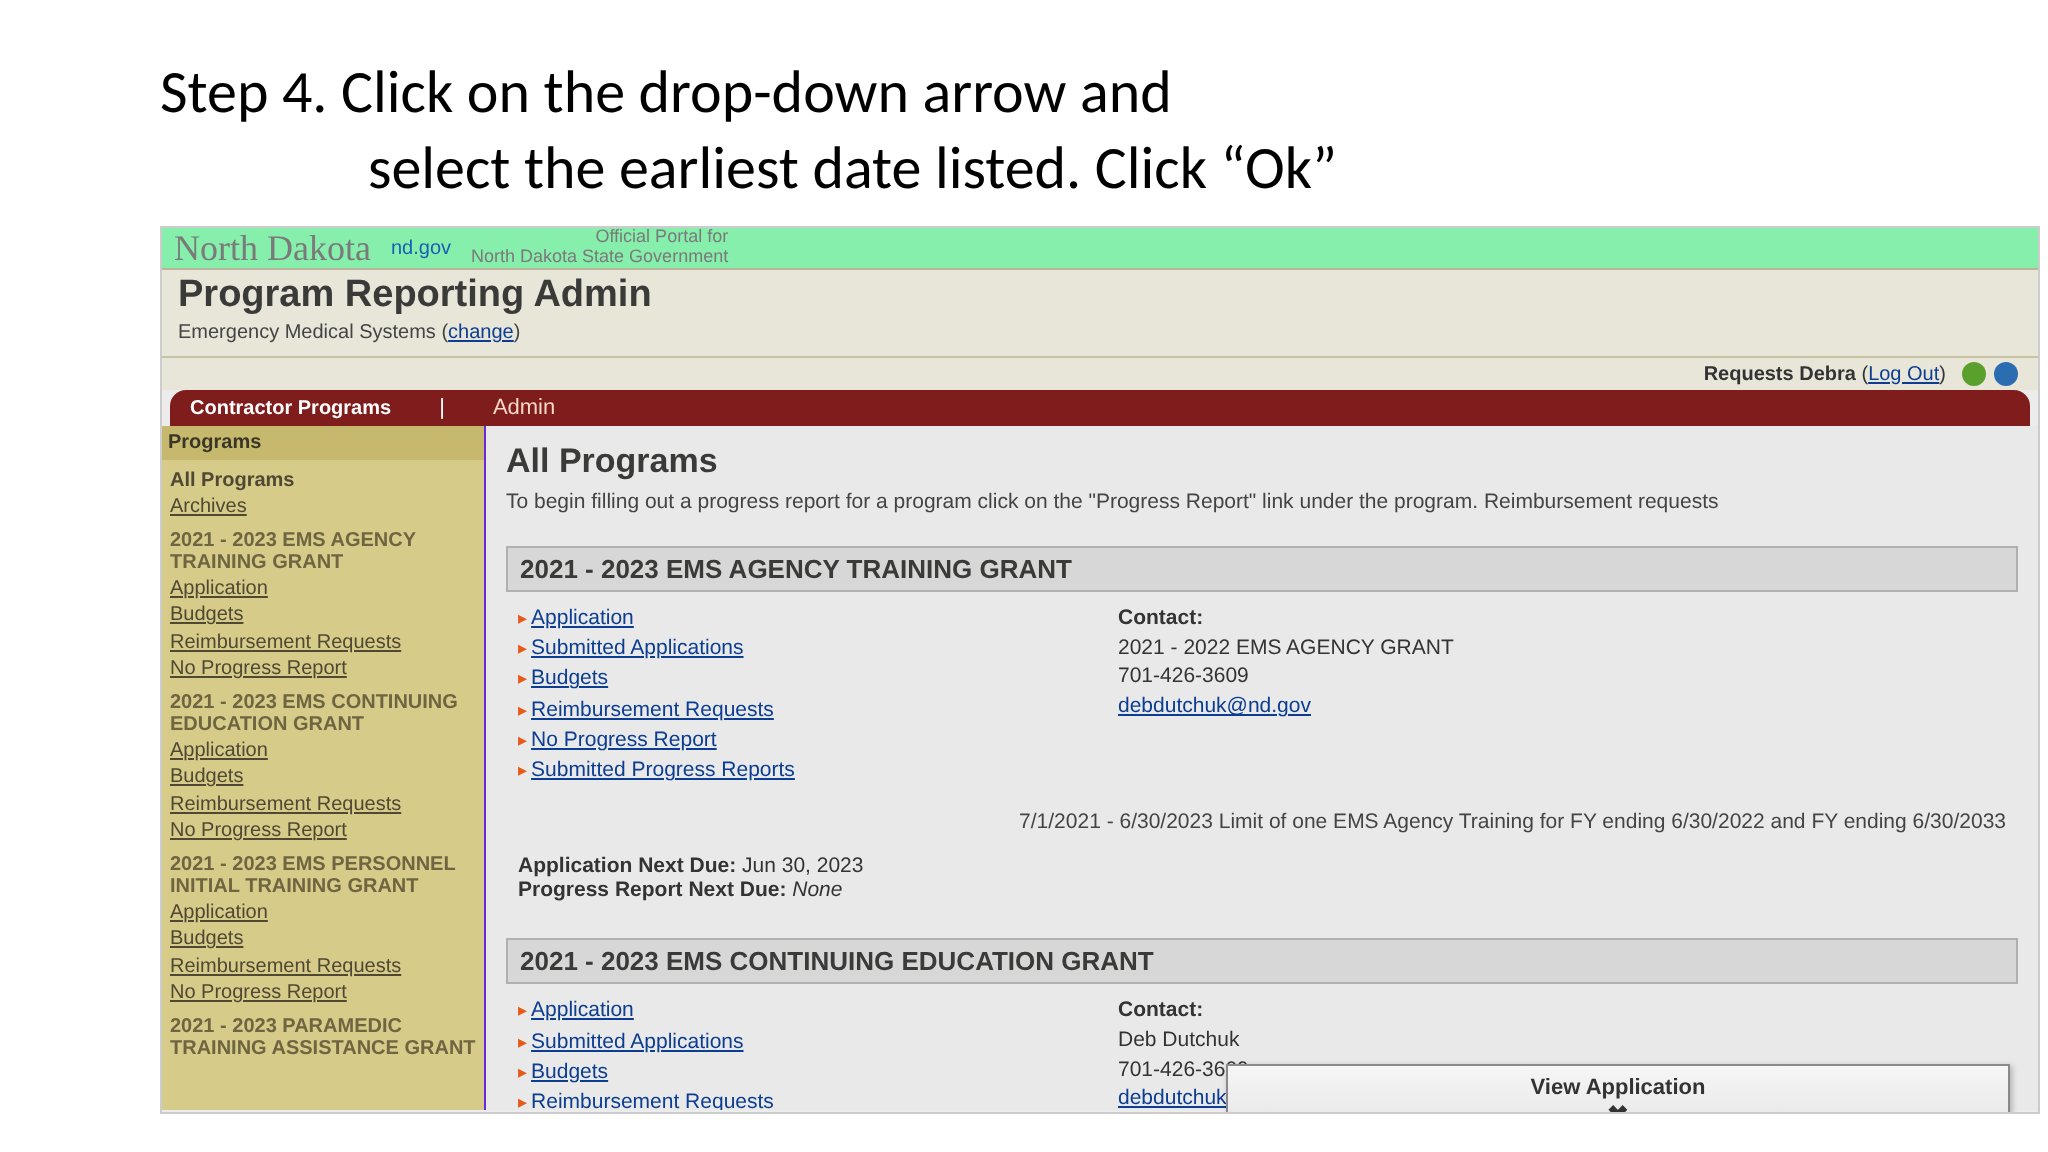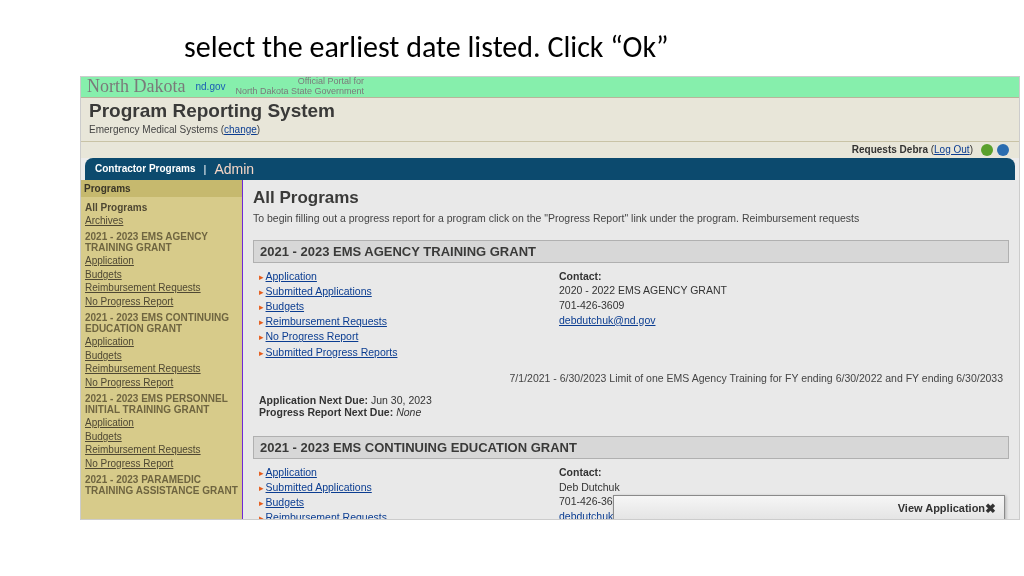--- a/index.html
+++ b/index.html
@@ -19,24 +19,24 @@
   .sys-title { font-family: Verdana, Arial, sans-serif; font-size: 19px; font-weight: bold; color: #3a3a39; }
   .sys-sub { font-size: 10px; color: #444; margin-top: 2px; }
   .sys-sub a { color: #0b3d91; }
 
   .welcome-row { display: flex; justify-content: flex-end; align-items: center; padding: 2px 10px; background: #e8e6d9; font-size: 10px; }
   .welcome-row b { font-weight: bold; }
   .welcome-row a { color: #0b3d91; text-decoration: underline; }
   .welcome-icons { margin-left: 8px; display: flex; gap: 4px; }
   .welcome-icons span { display: inline-block; width: 12px; height: 12px; border-radius: 50%; }
 
-  .tab-bar { background: #0c4a6e; border-radius: 8px 8px 0 0; margin: 0 4px; padding: 3px 10px; display: flex; gap: 8px; align-items: center; }
+  .tab-bar { background: #7f1d1d; border-radius: 8px 8px 0 0; margin: 0 4px; padding: 3px 10px; display: flex; gap: 24px; align-items: center; }
   .tab-bar .tab-active { color: #fff; font-weight: bold; font-size: 10px; }
   .tab-bar .sep { color: #fff; }
-  .tab-bar .tab { color: #f6d6c6; font-size: 14px; }
+  .tab-bar .tab { color: #f6d6c6; font-size: 11px; }
 
   .body-row { display: flex; height: calc(100% - 100px); }
 
   .sidebar { width: 162px; background: #d7cb8a; border-right: 1px solid #6d28d9; padding: 4px 0 4px 2px; overflow: hidden; }
   .sidebar .sb-header { background: #c6b96e; font-weight: bold; font-size: 10px; color: #3a3627; padding: 3px 5px; margin: -4px -0 4px -4px; }
   .sidebar .sb-toplink { color: #4f4833; font-weight: bold; font-size: 10px; text-decoration: none; display: block; padding: 1px 2px; }
   .sidebar .sb-link { color: #4f4833; font-size: 10px; text-decoration: underline; display: block; padding: 0 2px; line-height: 1.35; }
   .sidebar .sb-grant { color: #6f6540; font-weight: bold; font-size: 10px; padding: 4px 2px 1px 2px; line-height: 1.1; }
 
   .main { flex: 1; background: #e9e9e9; padding: 8px 10px; overflow: hidden; position: relative; }
@@ -51,43 +51,44 @@
   .grant-links a::before { content: "▸ "; color: #e65b1a; font-size: 9px; text-decoration: none; display: inline-block; margin-right: 2px; }
   .contact { font-size: 10.5px; line-height: 1.4; }
   .contact b { font-weight: bold; }
   .contact a { color: #0b3d91; text-decoration: underline; }
   .grant-note { font-size: 10.5px; color: #444; padding: 10px 6px 2px 6px; text-align: right; }
   .grant-due { font-size: 10.5px; color: #333; padding: 8px 6px 2px 6px; }
   .grant-due b { font-weight: bold; }
   .grant-due i { font-style: italic; }
 
   .dialog { position: absolute; top: 418px; left: 532px; width: 392px; background: #f4f4f4; border: 1px solid #8a8a8a; box-shadow: 1px 1px 3px rgba(0,0,0,0.25); font-size: 11px; }
-  .dlg-title { background: linear-gradient(#f6f6f6,#e3e3e3); border-bottom: 1px solid #c0c0c0; padding: 5px 8px; font-weight: bold; display: flex; justify-content: flex-end; align-items: center; }
+  .dlg-title { background: linear-gradient(#f6f6f6,#e3e3e3); border-bottom: 1px solid #c0c0c0; padding: 5px 8px; font-weight: bold; display: flex; justify-content: flex-end; align-items: center; flex-direction: column; }
   .dlg-close { font-weight: bold; font-size: 13px; cursor: default; }
 </style>
 </head>
 <body>
 
 <div class="slide">
   <div class="step-title">
+    <span>Step 4. Click on the drop-down arrow and</span>
     <span class="indent">select the earliest date listed. Click “Ok”</span>
   </div>
 
   <div class="app-shot">
 
     <div class="portal-bar">
       <span class="nd-logo">North Dakota</span>
       <span class="portal-nd">nd.gov</span>
       <span class="portal-sub">
         <span>Official Portal for</span><br><span>North Dakota State Government</span>
       </span>
     </div>
 
     <div class="sys-title-bar">
-      <div class="sys-title">Program Reporting System</div>
+      <div class="sys-title">Program Reporting Admin</div>
       <div class="sys-sub">
         <span>Emergency Medical Systems</span>
         (<a href="#">change</a>)
       </div>
     </div>
 
     <div class="welcome-row">
       <b>Requests Debra</b>&nbsp;(
       <a href="#">Log Out</a>)
       <span class="welcome-icons">
@@ -140,21 +141,21 @@
             <div class="grant-links">
               <a>Application</a>
               <a>Submitted Applications</a>
               <a>Budgets</a>
               <a>Reimbursement Requests</a>
               <a>No Progress Report</a>
               <a>Submitted Progress Reports</a>
             </div>
             <div class="contact">
               <b>Contact:</b><br>
-              <span>2020 - 2022 EMS AGENCY GRANT</span><br>
+              <span>2021 - 2022 EMS AGENCY GRANT</span><br>
               <span>701-426-3609</span><br>
               <a>debdutchuk@nd.gov</a>
             </div>
           </div>
           <div class="grant-note">7/1/2021 - 6/30/2023 Limit of one EMS Agency Training for FY ending 6/30/2022 and FY ending 6/30/2033</div>
           <div class="grant-due">
             <b>Application Next Due:</b> <span>Jun 30, 2023</span><br>
             <b>Progress Report Next Due:</b> <i>None</i>
           </div>
         </div>

